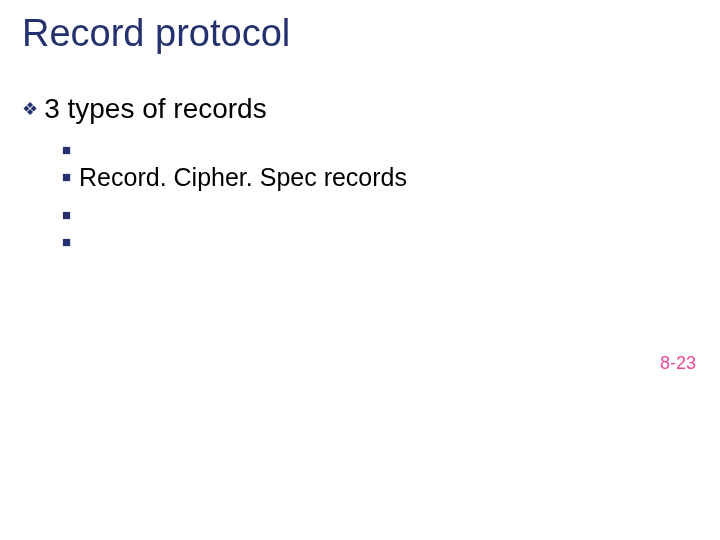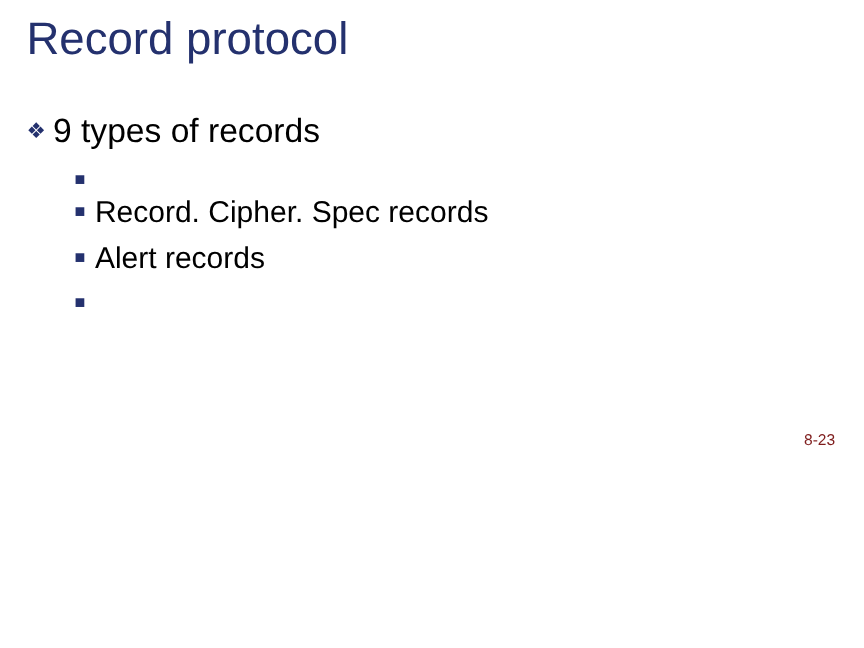--- a/index.html
+++ b/index.html
@@ -59,47 +59,46 @@
     color: #24316e;
     font-size: 15px;
     margin-right: 8px;
     margin-top: 8px;
     line-height: 1;
   }
   .page-num {
     position: absolute;
     bottom: 18px;
     right: 24px;
-    font-size: 13px;
-    color: #7f1d1d;
+    font-size: 18px;
+    color: #ec4899;
   }
 </style>
 </head>
 <body>
 
 <div class="slide">
 
   <div class="title">Record protocol</div>
 
   <div class="main-bullet">
     <span class="diamond-icon">❖</span>
-    <span>9 types of records</span>
+    <span>3 types of records</span>
   </div>
 
   <div class="sub-list">
     <div class="sub-item">
       <span class="square-icon">■</span>
     </div>
     <div class="sub-item">
       <span class="square-icon">■</span>
       <span>Record. Cipher. Spec records</span>
     </div>
     <div class="sub-item">
       <span class="square-icon">■</span>
-      <span>Alert records</span>
     </div>
     <div class="sub-item">
       <span class="square-icon">■</span>
     </div>
   </div>
 
   <div class="page-num">8-23</div>
 
 </div>
 

